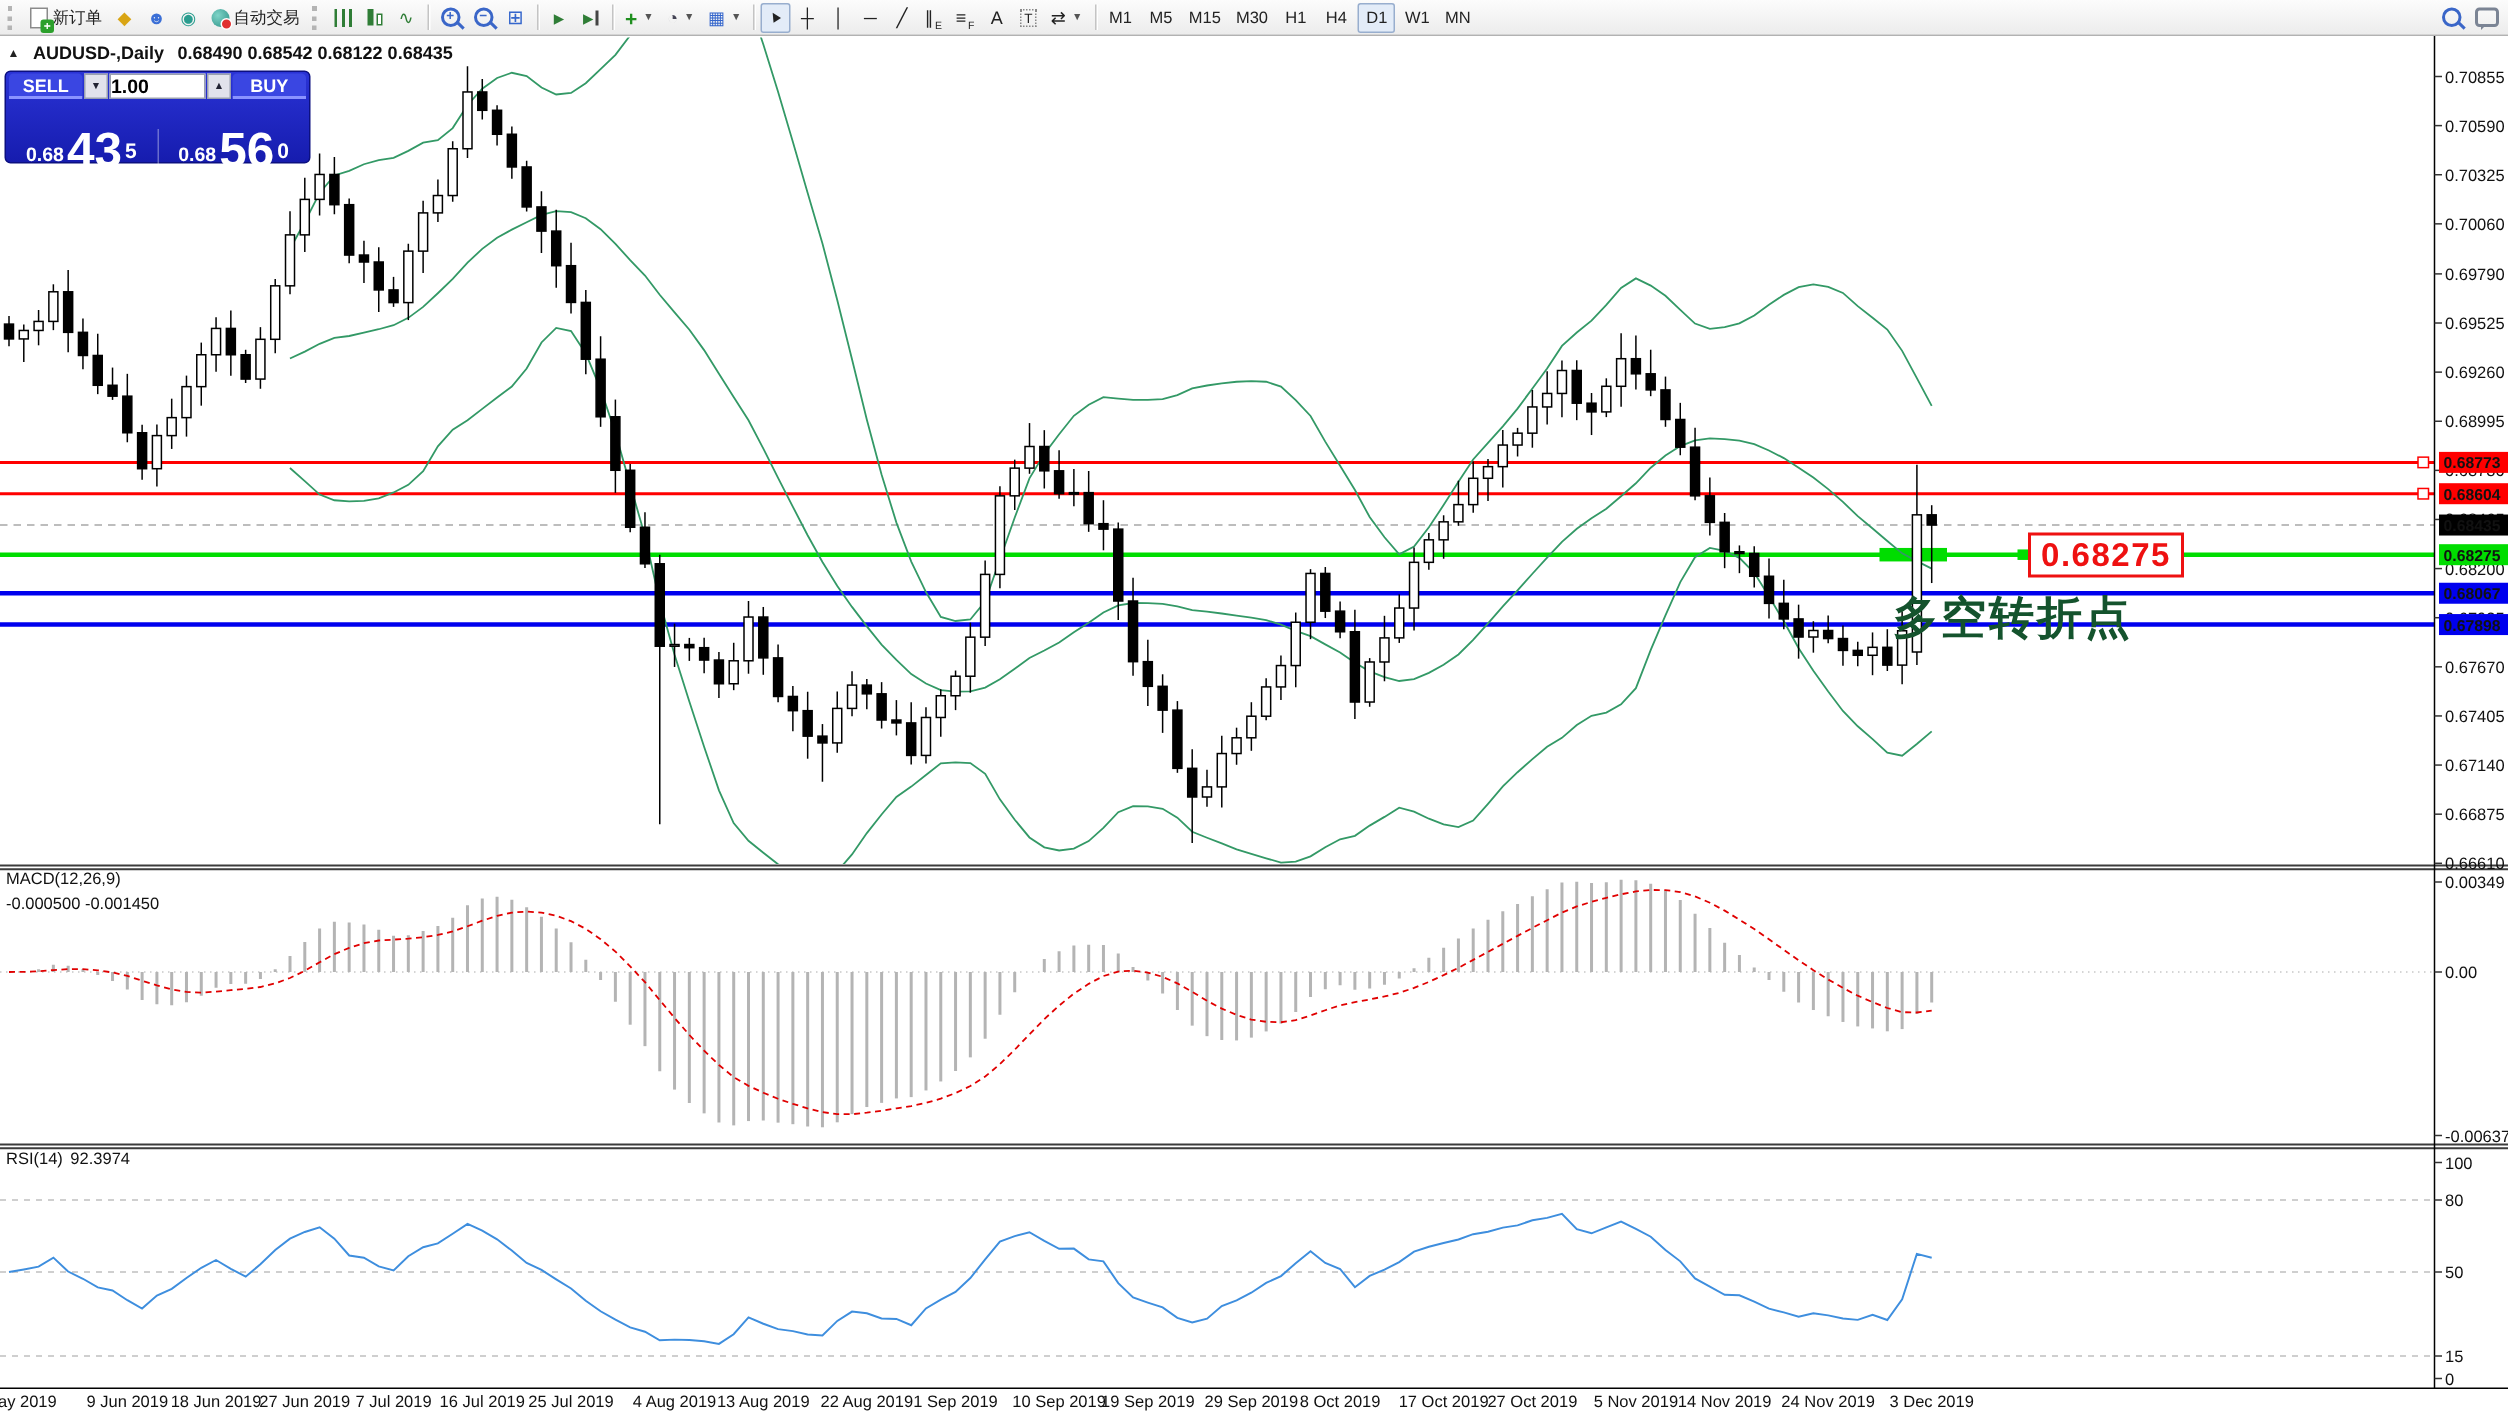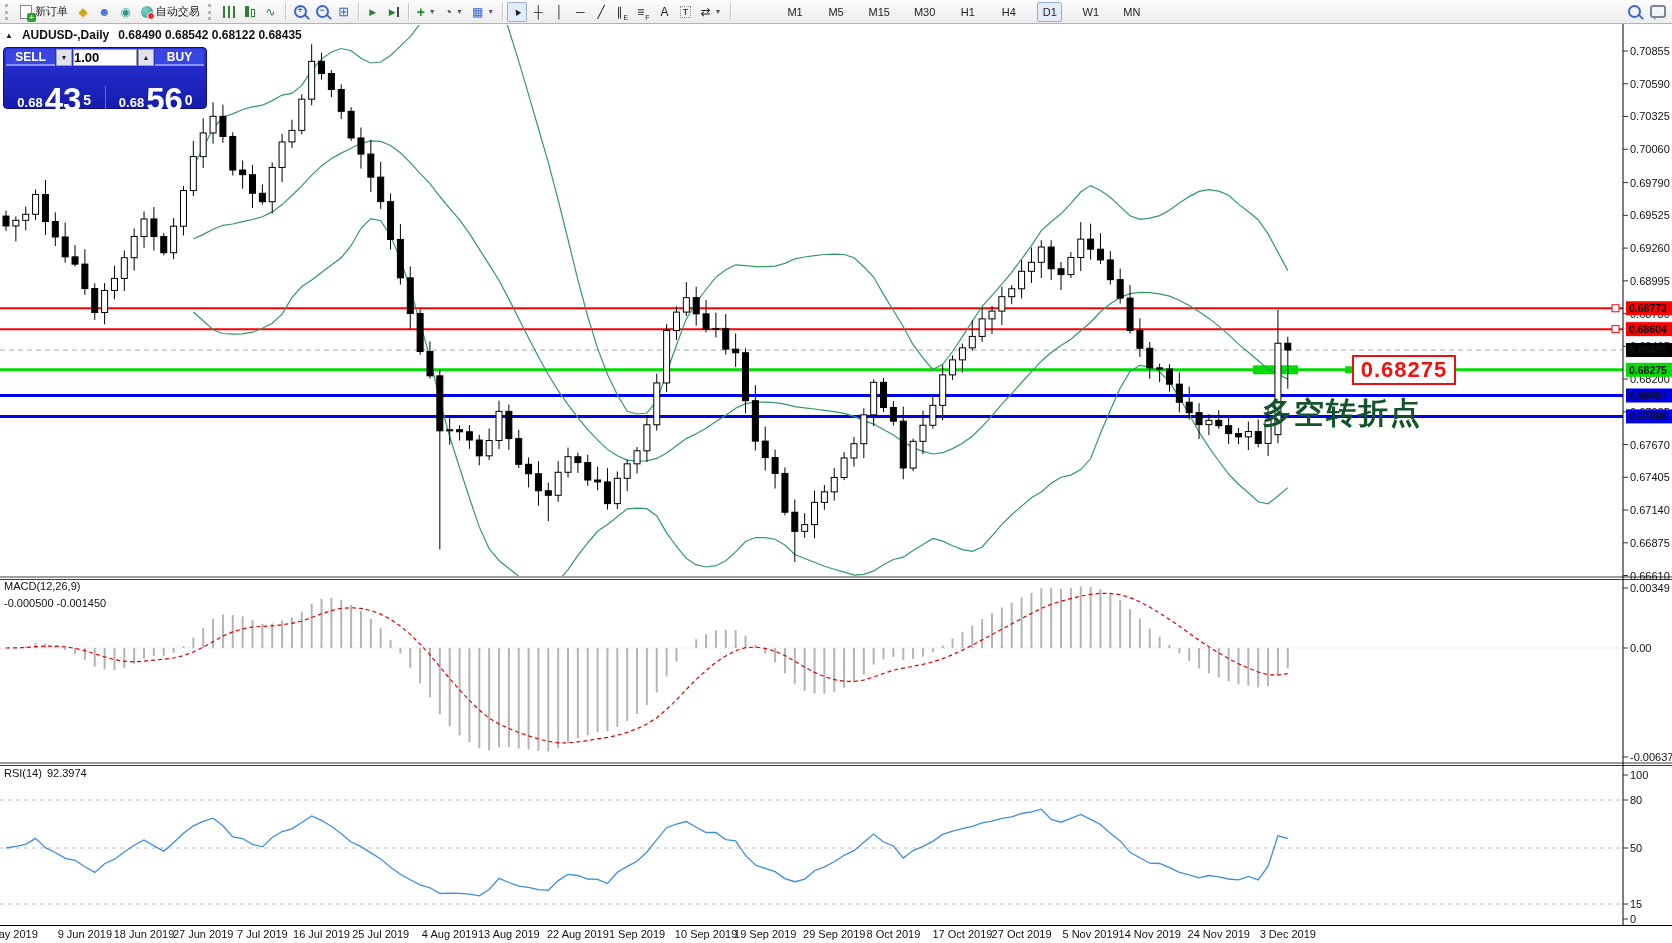--- a/index.html
+++ b/index.html
@@ -173,21 +173,21 @@
       <span class="glyph">A</span>
     </button>
   <button class="tbtn">
       <span class="tbox">T</span>
     </button>
   <button class="tbtn">
       <span class="glyph">⇄</span>
       <span class="caret">▼</span>
     </button>
   <span class="tb-sep"></span>
-  <span id="tf-group" style="display:inline-flex;gap:16px;margin-left:48px;">
+  <span id="tf-group" style="display:inline-flex;gap:2px;">
       <button class="tbtn tf">M1</button>
       <button class="tbtn tf">M5</button>
       <button class="tbtn tf">M15</button>
       <button class="tbtn tf">M30</button>
       <button class="tbtn tf">H1</button>
       <button class="tbtn tf">H4</button>
       <button class="tbtn tf pressed">D1</button>
       <button class="tbtn tf">W1</button>
       <button class="tbtn tf">MN</button>
     </span>

